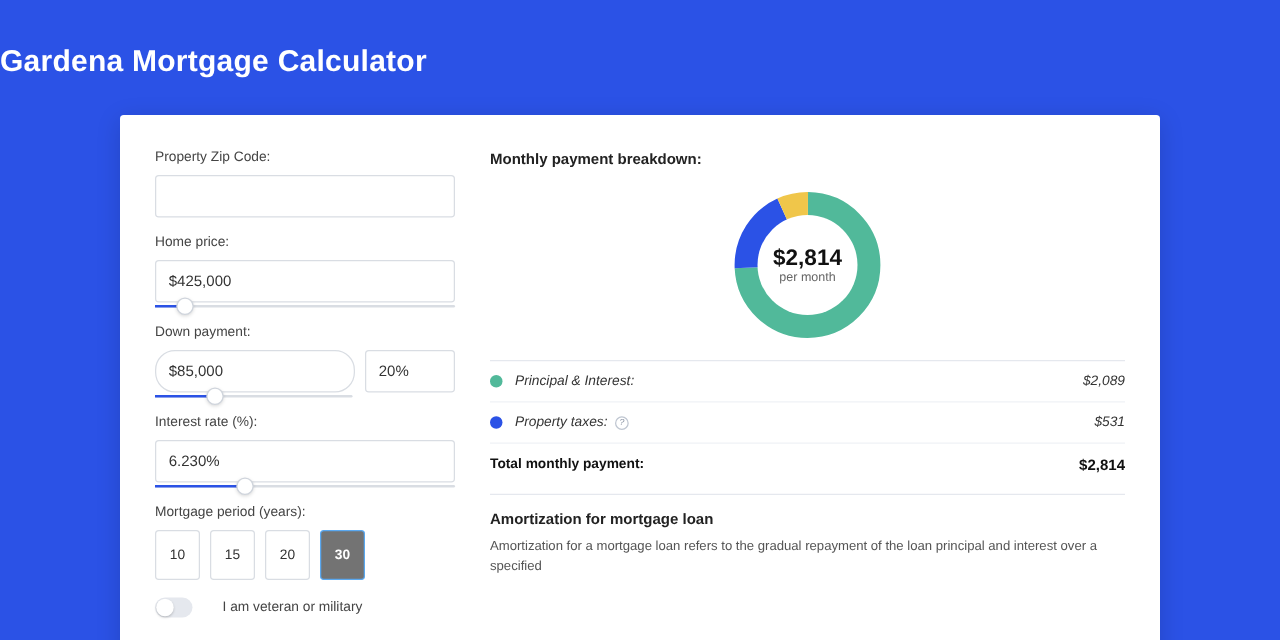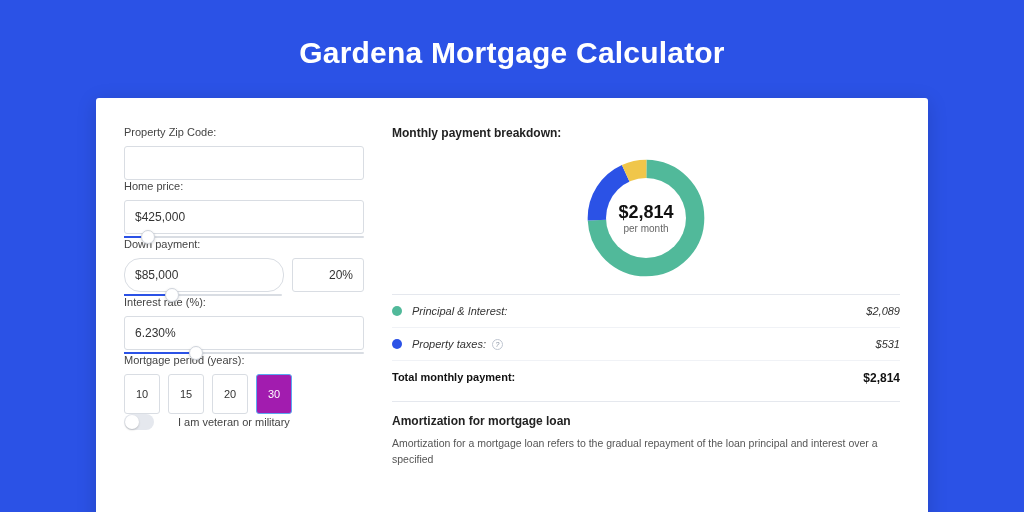--- a/index.html
+++ b/index.html
@@ -1,32 +1,32 @@
 <!DOCTYPE html>
 <html><head>
 <meta charset="utf-8">
 <style>
   * { box-sizing: border-box; margin: 0; padding: 0; }
   html, body { width: 1024px; height: 512px; overflow: hidden; font-family: Arial, Helvetica, sans-serif; }
   body { background: #2b52e6; }
-  .page-title { color: #fff; font-weight: 800; font-size: 30px; text-align: center; padding: 36px 0 28px 0; letter-spacing: 0.2px; }
+  .page-title { color: #fff; font-weight: 800; font-size: 24px; text-align: left; padding: 36px 0 28px 0; letter-spacing: 0.2px; }
   .card { background: #fff; margin: 0 96px; border-radius: 3px; padding: 28px 28px 0 28px; height: 512px; box-shadow: 0 4px 20px rgba(0,0,0,0.15); display: flex; gap: 28px; }
   .left { width: 240px; flex: 0 0 240px; }
   .right { flex: 1; }
   .field-label { font-size: 11px; color: #444; margin-bottom: 8px; }
-  .field-group { margin-bottom: 0; }
+  .field-group { margin-bottom: 14px; }
   .text-input { width: 100%; height: 34px; border: 1px solid #d9dde3; border-radius: 3px; padding: 0 10px; font-size: 12px; color: #333; }
-  .small-input { width: 72px; text-align: right; }
+  .small-input { width: 72px; }
   .row { display: flex; gap: 8px; }
   .slider-track { position: relative; height: 2px; background: #d9dde3; border-radius: 2px; margin-top: 2px; }
   .slider-fill { position: absolute; left: 0; top: 0; height: 2px; background: #2b52e6; }
   .slider-thumb { position: absolute; top: -6px; width: 14px; height: 14px; background: #fff; border: 1px solid #cfd4dc; border-radius: 50%; box-shadow: 0 1px 3px rgba(0,0,0,0.15); }
   .period-row { display: flex; gap: 8px; }
   .period-btn { width: 36px; height: 40px; border: 1px solid #d9dde3; background: #fff; border-radius: 3px; font-size: 11px; color: #333; display: flex; align-items: center; justify-content: center; cursor: pointer; }
-  .period-btn.active { background: #a21caf; color: #fff; border-color: #5aa8f0; }
+  .period-btn.active { background: #737373; color: #fff; border-color: #5aa8f0; font-weight: bold; }
   .toggle-row { display: flex; align-items: center; gap: 24px; }
   .toggle { width: 30px; height: 16px; background: #e5e8ee; border-radius: 10px; position: relative; cursor: pointer; }
   .toggle::after { content: ""; position: absolute; left: 1px; top: 1px; width: 14px; height: 14px; background: #fff; border-radius: 50%; box-shadow: 0 1px 2px rgba(0,0,0,0.2); }
   .section-title { font-size: 12px; font-weight: 700; color: #222; margin-bottom: 8px; }
   .donut-wrap { display: flex; justify-content: center; padding: 10px 0 16px 0; }
   .donut { position: relative; width: 120px; height: 120px; }
   .donut-center { position: absolute; inset: 20px; background: #fff; border-radius: 50%; display: flex; flex-direction: column; align-items: center; justify-content: center; }
   .donut-value { font-size: 18px; font-weight: 800; color: #111; }
   .donut-sub { font-size: 10px; color: #666; }
   .divider { height: 1px; background: #e5e8ee; margin: 0 0 0 0; }

